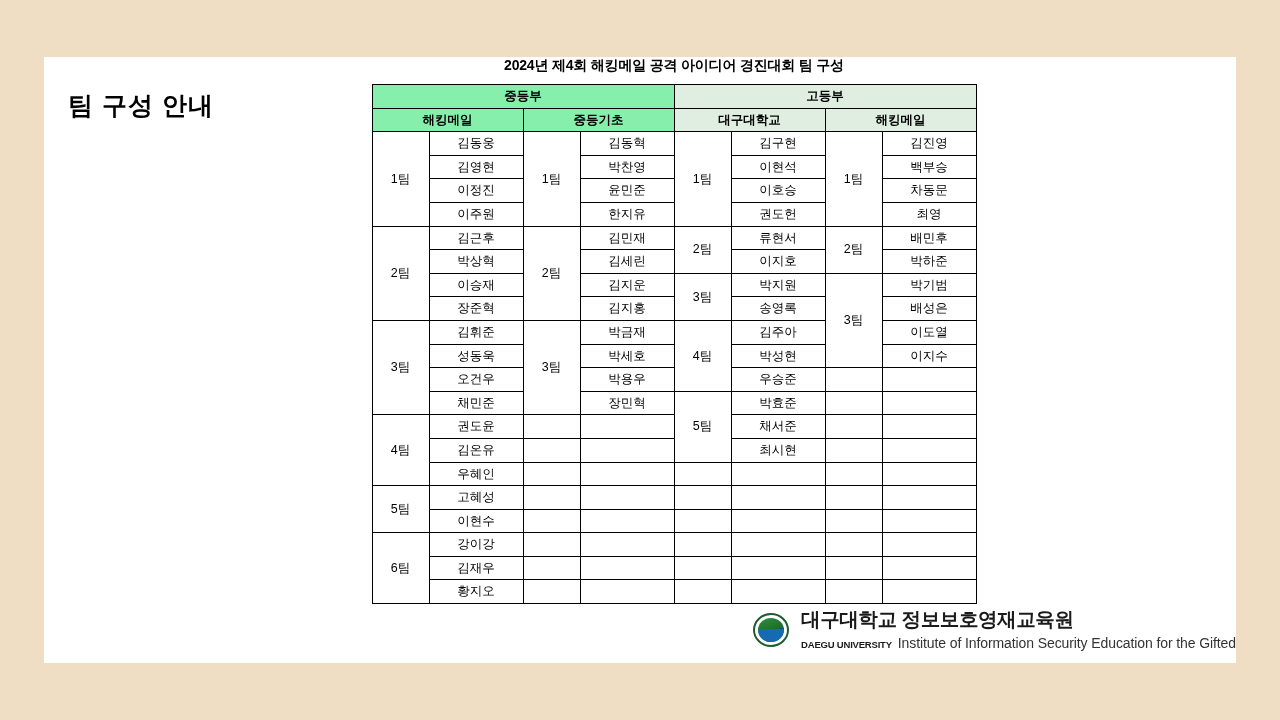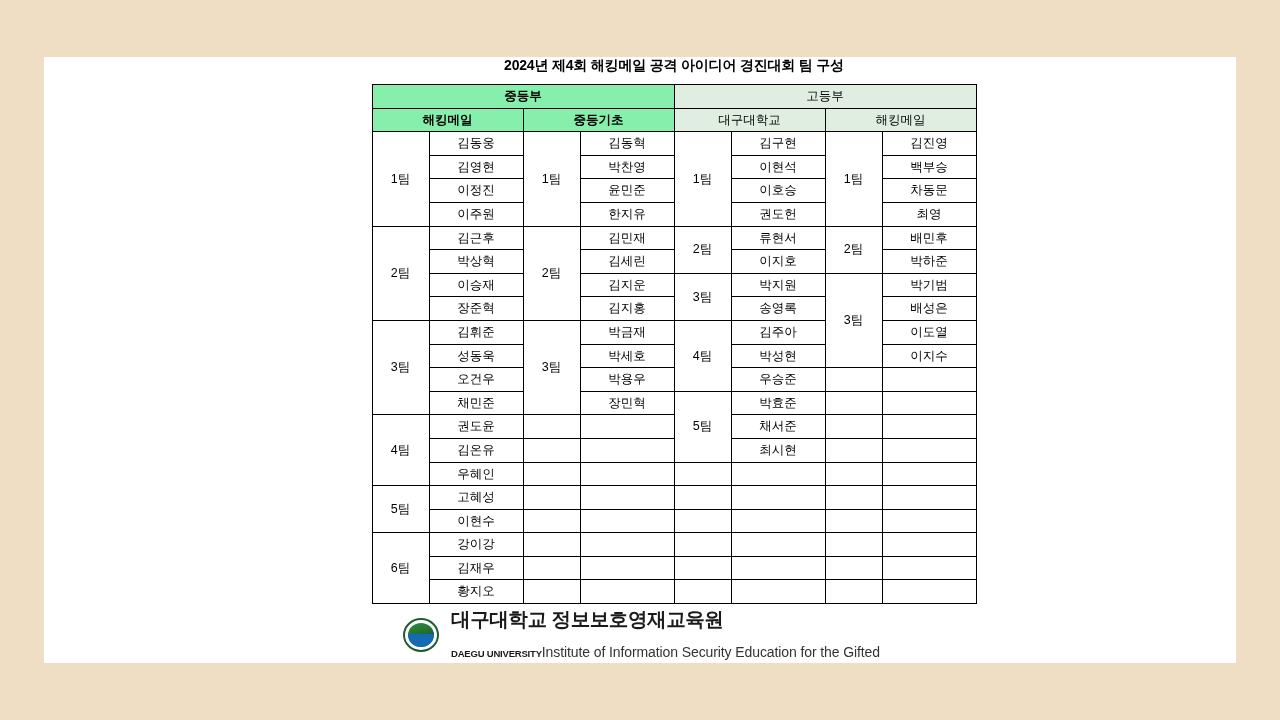--- a/index.html
+++ b/index.html
@@ -61,40 +61,40 @@
     padding: 0;
     line-height: 22.6px;
   }
   td.hdr-mid {
     background: #86efac;
     font-weight: bold;
     font-size: 13px;
   }
   td.hdr-high {
     background: #dfeee0;
-    font-weight: normal;
+    font-weight: bold;
     font-size: 13px;
   }
   td.teamcell {
     font-size: 12.5px;
   }
   td.blank {
     border: 1px solid #000000;
   }
   .col-team { width: 57px; }
   .col-name { width: 94px; }
 
   .footer {
     position: absolute;
     left: 0;
     right: 0;
     top: 552px;
     display: flex;
     align-items: center;
-    justify-content: center;
+    justify-content: flex-end;
     gap: 9px;
   }
   .logo-mark {
     width: 42px;
     height: 38px;
     position: relative;
   }
   .logo-mark .ring {
     position: absolute;
     left: 3px; top: 2px;
@@ -125,39 +125,41 @@
   }
   .footer-main {
     font-size: 19.5px;
     font-weight: bold;
     color: #1a1a1a;
     letter-spacing: -0.4px;
   }
   .footer-sub {
     display: flex;
     align-items: baseline;
-    margin-top: 16px;
+    gap: 6px;
+    margin-top: 7px;
   }
   .footer-sub .ko {
     font-size: 9.5px;
     font-weight: bold;
     color: #1a1a1a;
     letter-spacing: -0.2px;
   }
   .footer-sub .en {
     font-size: 14px;
     color: #333333;
     letter-spacing: -0.1px;
   }
 </style>
 </head>
 <body>
 
 <div class="slide">
 
+  <div class="slide-title">팀 구성 안내</div>
 
   <div class="table-area">
     <div class="table-title">2024년 제4회 해킹메일 공격 아이디어 경진대회 팀 구성</div>
 
     <table class="team-table">
       <colgroup>
         <col class="col-team">
           <col class="col-name">
         <col class="col-team">
           <col class="col-name">

